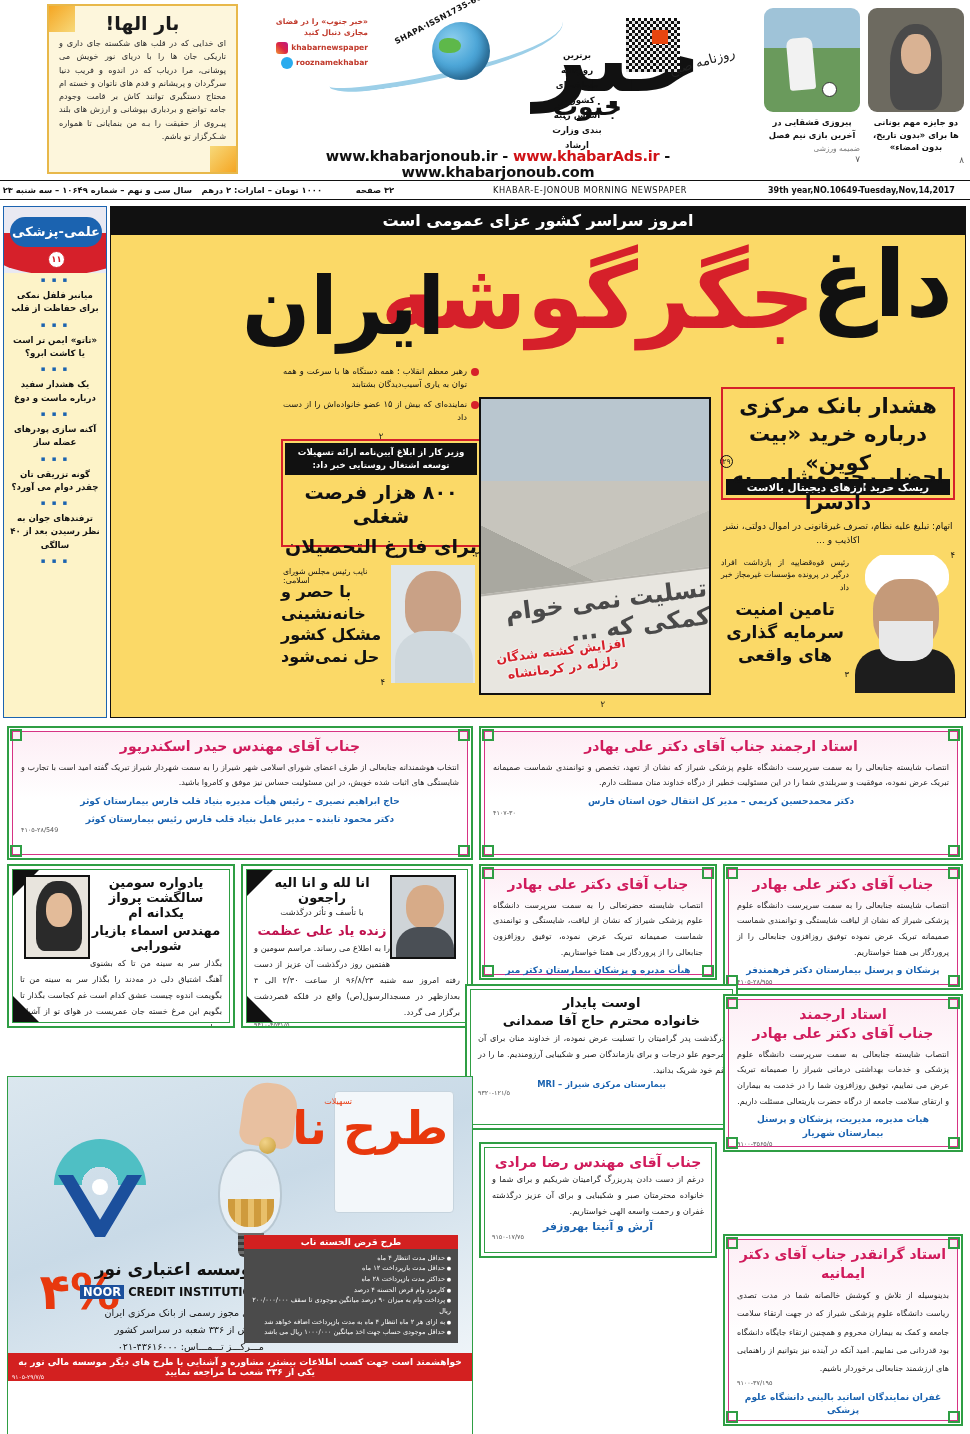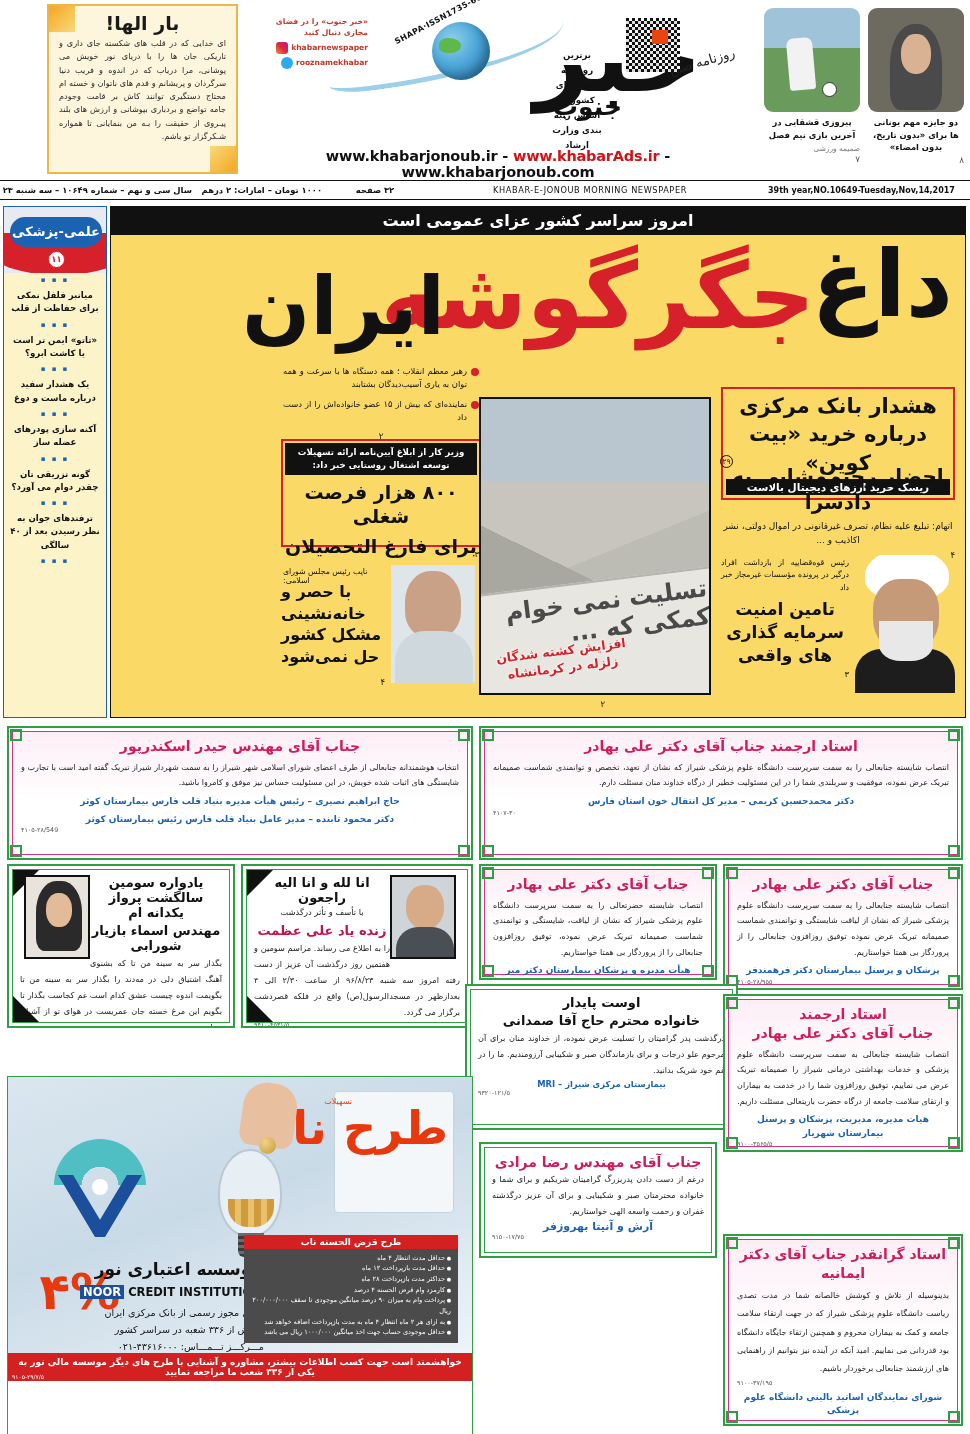--- a/index.html
+++ b/index.html
@@ -701,21 +701,21 @@
 
     <div class="ad frame-pg" style="left:720px;top:512px;width:240px;height:192px;">
       <span class="corner c-tl"></span>
       <span class="corner c-tr"></span>
       <span class="corner c-bl"></span>
       <span class="corner c-br"></span>
       <div class="inner">
         <div class="ad-title">استاد گرانقدر جناب آقای دکتر ایمانیه</div>
         <div class="ad-body" style="line-height:2.3;">بدینوسیله از تلاش و کوشش خالصانه شما در مدت تصدی ریاست دانشگاه علوم پزشکی شیراز که در جهت ارتقاء سلامت جامعه و کمک به بیماران محروم و همچنین ارتقاء جایگاه دانشگاه بود قدردانی می نماییم. امید آنکه در آینده نیز بتوانیم از راهنمایی های ارزشمند جنابعالی برخوردار باشیم.</div>
         <div class="ad-code">۹۱۰۰-۳۷/۱۹۵</div>
-        <div class="ad-sign">شورای نمایندگان اساتید بالینی دانشگاه علوم پزشکی</div>
+        <div class="ad-sign">غفران نمایندگان اساتید بالینی دانشگاه علوم پزشکی</div>
       </div>
     </div>
 
     <div class="ad bankad" style="left:4px;top:310px;width:466px;height:394px;">
       <div class="bank-top">
         <div class="bank-logo-box"></div>
         <div class="bank-tas">تسهیلات</div>
         <div class="bank-tarh">طرح ناب</div>
         <div class="hand"></div>
         <div class="coin-drop"></div>

